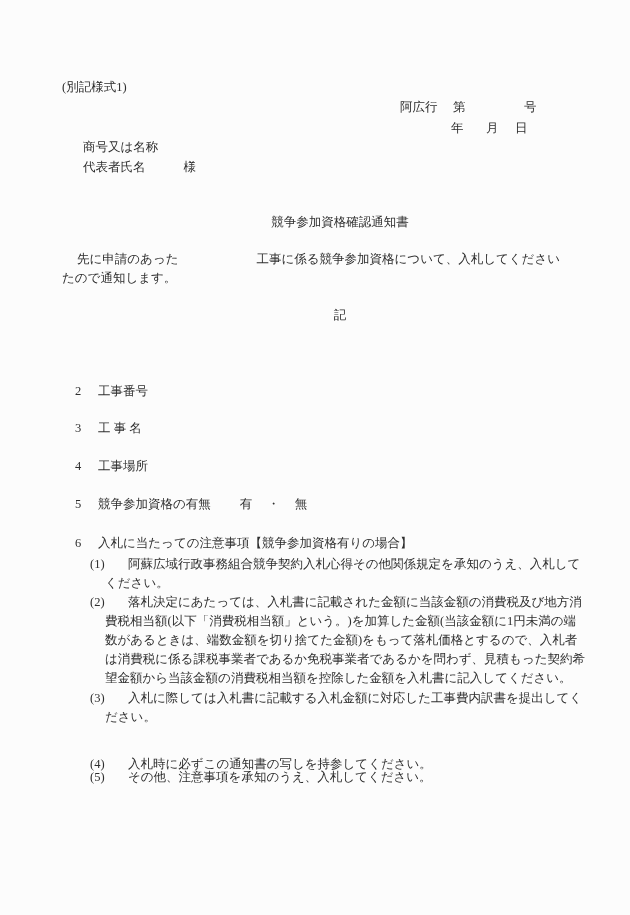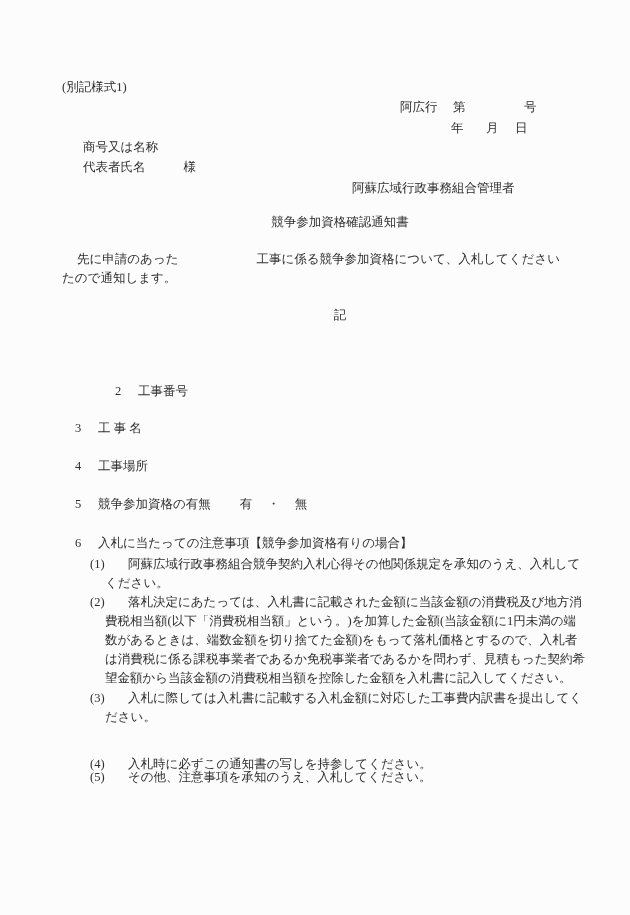--- a/index.html
+++ b/index.html
@@ -74,34 +74,33 @@
     <span class="abs-span" style="left:486px;">月</span>
     <span class="abs-span" style="left:515px;">日</span>
   </div>
 
   <div class="line" style="left:83px; top:140px;">商号又は名称</div>
 
   <div class="line" style="left:83px; top:160px;">
     <span>代表者氏名</span><span class="honorific-gap"></span><span>様</span>
   </div>
 
-  <div class="line" style="left:352px; top:181px;">阿蘇広域行政事務組合管理者</div>
 
   <div class="line centered" style="top:215px;">競争参加資格確認通知書</div>
 
   <div class="line" style="left:62px; top:252px;">
     <span class="intro-lead-indent"></span><span>先に申請のあった</span><span class="intro-gap"></span><span>工事に係る競争参加資格について、入札してください</span>
   </div>
 
   <div class="line" style="left:62px; top:271px;">たので通知します。</div>
 
   <div class="line centered" style="top:308px;">記</div>
 
 
-  <div class="item-row" style="top:384px;margin-left:40px;">
+  <div class="item-row" style="top:384px;">
     <span class="item-num">2</span><span>工事番号</span>
   </div>
 
   <div class="item-row" style="top:421px;">
     <span class="item-num">3</span><span>工 事 名</span>
   </div>
 
   <div class="item-row" style="top:459px;">
     <span class="item-num">4</span><span>工事場所</span>
   </div>

